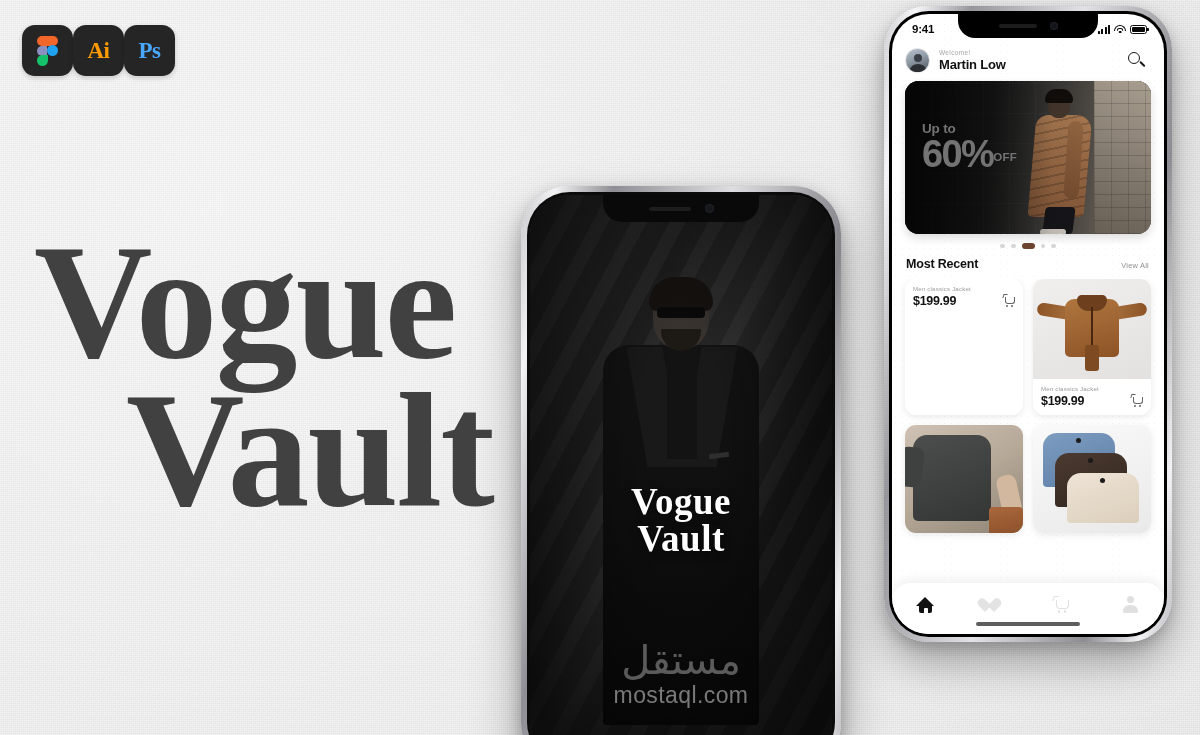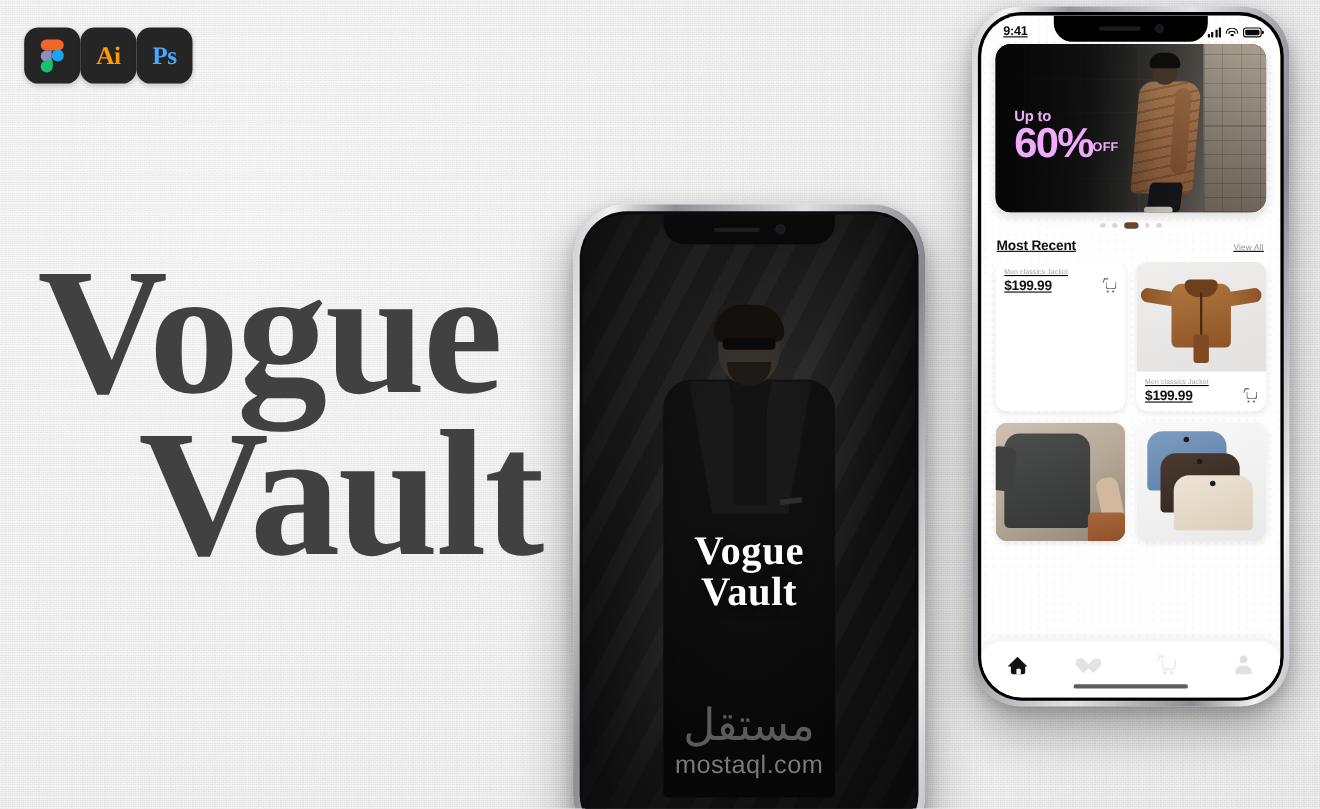--- a/index.html
+++ b/index.html
@@ -158,21 +158,20 @@
 
   
   #phone-app {
     position:absolute; left:884px; top:6px;
     width:288px; height:636px;
     border-radius:44px;
     background:linear-gradient(100deg,#cfcfd3 0%,#f6f6f8 8%,#96969c 22%,#e2e2e6 50%,#8c8c92 78%,#f2f2f4 92%,#bdbdc3 100%);
     padding:5px;
     box-shadow:0 22px 42px rgba(0,0,0,.30), 0 5px 14px rgba(0,0,0,.18);
     z-index:16;
-    text-decoration:underline;
   }
   #phone-app-inner {
     width:100%; height:100%; border-radius:40px;
     background:#000; padding:3px; overflow:hidden;
   }
   #app-screen {
     width:100%; height:100%; border-radius:37px;
     background:#ffffff; overflow:hidden; position:relative;
     display:flex; flex-direction:column;
   }
@@ -261,21 +260,21 @@
     background:linear-gradient(170deg,#b58358 0%,#a4714a 45%,#8d5e3c 100%);
     border-radius:12px 16px 5px 5px;
     transform:skewX(-5deg);
   }
   .hm-coat:after{ content:""; position:absolute; inset:0;
     background:repeating-linear-gradient(168deg, rgba(0,0,0,.18) 0 2px, transparent 2px 9px); border-radius:inherit; }
   .hm-arm{ position:absolute; left:48px; top:30px; width:15px; height:78px; background:linear-gradient(180deg,#9d6d46,#7e5233); border-radius:8px; transform:rotate(4deg); }
   .hm-leg{ position:absolute; left:26px; top:116px; width:30px; height:27px; background:#17161a; border-radius:4px; transform:skewX(-7deg); }
   .hm-shoe{ position:absolute; left:22px; top:138px; width:26px; height:6px; background:#d8d2c8; border-radius:3px; }
   .hero-shade{ position:absolute; inset:0; background:linear-gradient(90deg, rgba(0,0,0,.82) 0%, rgba(0,0,0,.55) 34%, rgba(0,0,0,.12) 60%, rgba(0,0,0,0) 100%); }
-  #hero-text { position:absolute; left:17px; top:58px; color:#f0abfc; }
+  #hero-text { position:absolute; left:17px; top:40px; color:#737373; }
   #hero-upto { font-size:13.5px; font-weight:bold; letter-spacing:-.2px; margin-bottom:1px; }
   #hero-offline { display:flex; align-items:center; }
   #hero-percent { font-size:38px; font-weight:bold; line-height:.92; letter-spacing:-1.6px; }
   #hero-off { font-size:11.5px; font-weight:bold; letter-spacing:.2px; margin-top:6px; }
 
   
   #carousel-dots { display:flex; align-items:center; justify-content:center; gap:6px; padding:9px 0 6px; position:relative; z-index:5; }
   .dot { width:4.6px; height:4.6px; border-radius:50%; background:#d6d6d6; }
   .dot.active { width:13px; height:6px; border-radius:4px; background:#6b4330; }
 
@@ -464,20 +463,31 @@
               <b></b>
               <b></b>
               <b></b>
             </span>
           <span class="battery">
               <span></span>
             </span>
         </span>
       </div>
 
+      <div id="app-header">
+        <div id="avatar"></div>
+        <div id="welcome-block">
+          <div id="welcome-text">Welcome!</div>
+          <div id="user-name">Martin Low</div>
+        </div>
+        <div id="search-btn">
+          <span class="ring"></span>
+            <span class="stick"></span>
+        </div>
+      </div>
 
       <div id="hero-wrap">
         <div id="hero">
           <div class="hero-bg"></div>
           <div class="hero-wallL"></div>
           <div class="hero-stone"></div>
           <div class="hm">
             <div class="hm-coat"></div>
             <div class="hm-arm"></div>
             <div class="hm-leg"></div>

